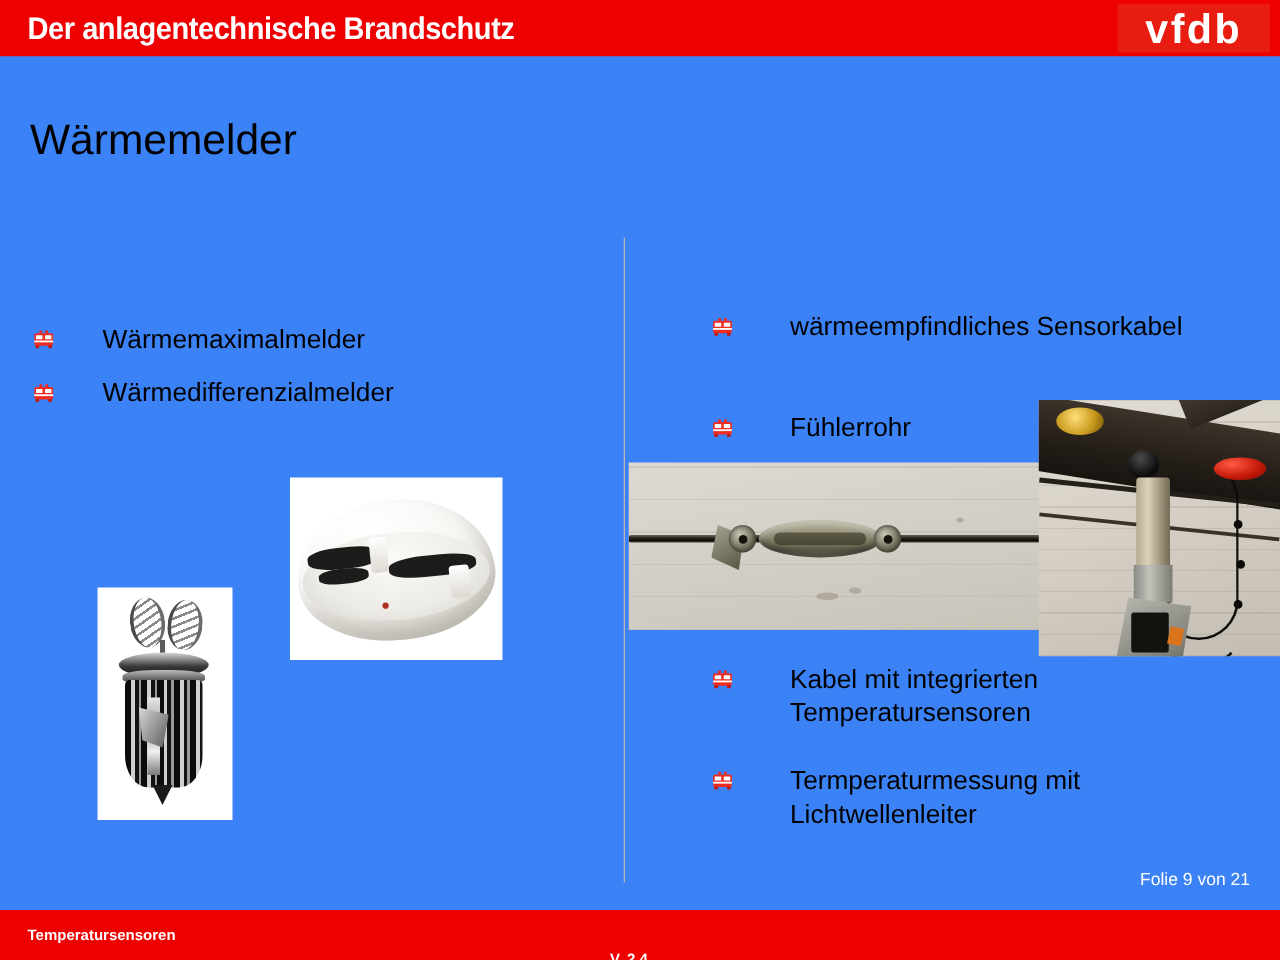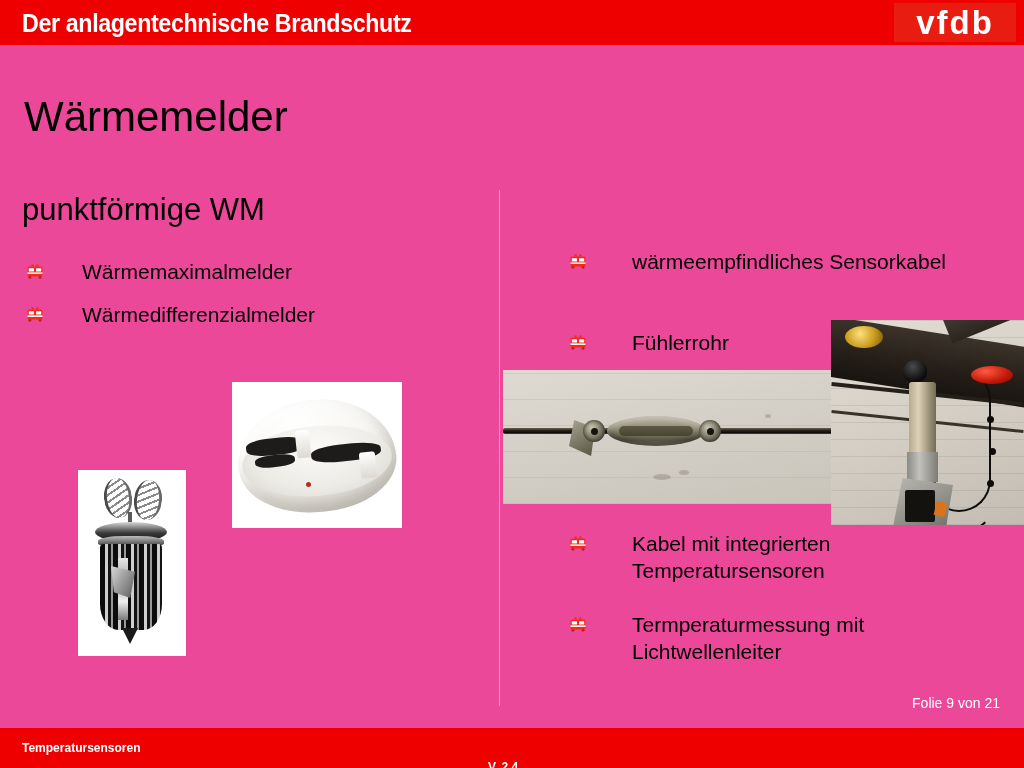--- a/index.html
+++ b/index.html
@@ -8,21 +8,21 @@
     padding: 0;
     background: #ffffff;
   }
   body {
     font-family: "Liberation Sans", "DejaVu Sans", sans-serif;
   }
   #slide {
     position: relative;
     width: 1024px;
     height: 768px;
-    background: #ec4899;
+    background: #3b82f6;
     overflow: hidden;
   }
 
   
   .header-bar {
     position: absolute;
     left: 0;
     top: 0;
     width: 1024px;
     height: 45px;
@@ -59,21 +59,21 @@
     letter-spacing: 2px;
     line-height: 1;
     font-family: "Liberation Sans", sans-serif;
   }
 
   
   .slide-title {
     position: absolute;
     left: 24px;
     top: 93px;
-    font-size: 42px;
+    font-size: 34px;
     color: #000000;
     font-weight: normal;
     white-space: nowrap;
   }
 
   
   .col-heading {
     position: absolute;
     font-size: 31px;
     color: #000000;
@@ -469,21 +469,20 @@
   <div class="header-title">Der anlagentechnische Brandschutz</div>
 
   <div class="logo-box">
     <span class="logo-text">vfdb</span>
   </div>
 
   <div class="slide-title">Wärmemelder</div>
 
   <div class="divider"></div>
 
-  <div class="col-heading left">punktförmige WM</div>
 
   <div class="bullet-item lb lb1">
     <span class="bullet-icon">
       <svg viewBox="0 0 20 18" width="20" height="18" aria-hidden="true">
         <rect x="2.5" y="4.5" width="15" height="10" rx="1.6" fill="#ef2b20"></rect>
         <rect x="3.8" y="6.2" width="5.2" height="3.2" rx="0.5" fill="#ffffff"></rect>
         <rect x="11" y="6.2" width="5.2" height="3.2" rx="0.5" fill="#ffffff"></rect>
         <rect x="2.5" y="10.4" width="15" height="1.5" fill="#ffffff"></rect>
         <rect x="6.5" y="2.4" width="2.2" height="2.2" fill="#ef2b20"></rect>
         <rect x="11.3" y="2.4" width="2.2" height="2.2" fill="#ef2b20"></rect>

